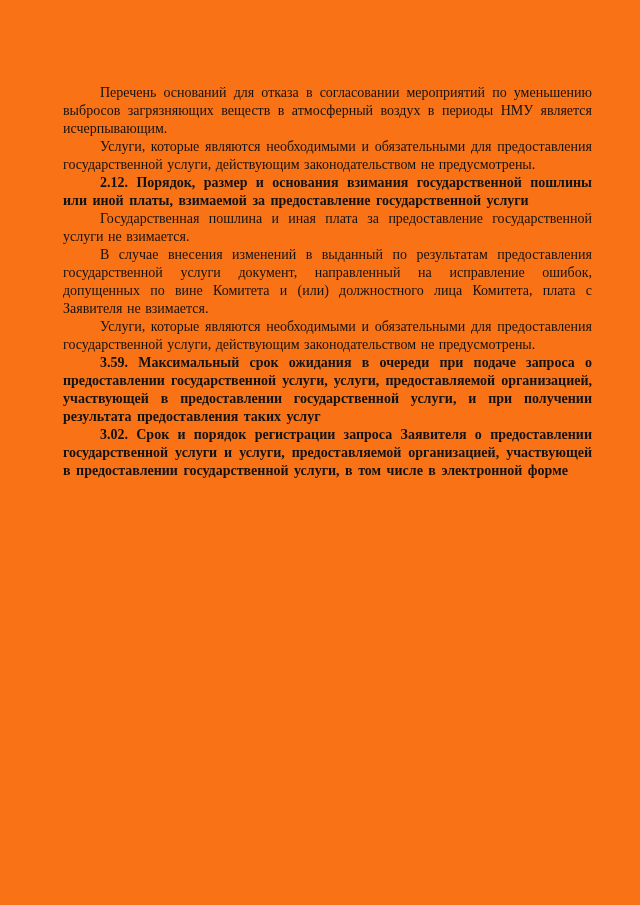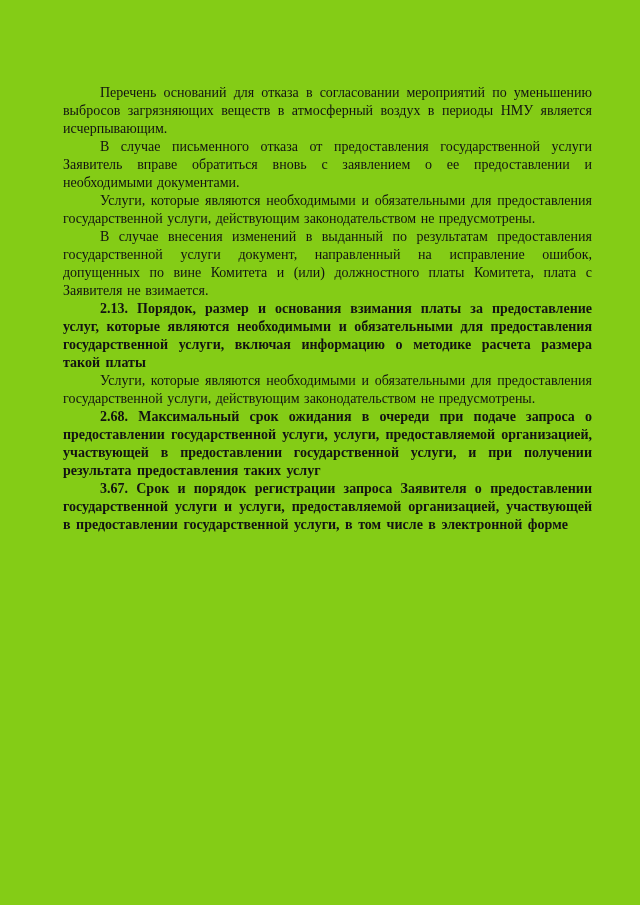--- a/index.html
+++ b/index.html
@@ -12,21 +12,21 @@
     background: #ffffff;
     overflow: hidden;
     font-family: "Liberation Serif", "DejaVu Serif", serif;
     color: #121212;
   }
   .page {
     box-sizing: border-box;
     width: 640px;
     height: 905px;
     padding: 84px 48px 40px 63px;
-    background: #84cc16;
+    background: #f97316;
   }
   .page p {
     margin: 0;
     font-size: 14px;
     line-height: 18px;
     text-align: justify;
     text-indent: 37px;
     word-spacing: 1px;
   }
   .page p.heading {
@@ -38,31 +38,31 @@
   }
 </style>
 </head>
 <body>
 
 <div class="page">
 
   <p>Перечень оснований для отказа в согласовании мероприятий по уменьшению выбросов загрязняющих веществ в атмосферный воздух в периоды НМУ является исчерпывающим.</p>
 
 
-  <p>В случае письменного отказа от предоставления государственной услуги Заявитель вправе обратиться вновь с заявлением о ее предоставлении и необходимыми документами.</p>
 
 
   <p>Услуги, которые являются необходимыми и обязательными для предоставления государственной услуги, действующим законодательством не предусмотрены.</p>
 
+  <p class="heading">2.12. Порядок, размер и основания взимания государственной пошлины или иной платы, взимаемой за предоставление государственной услуги</p>
 
+  <p>Государственная пошлина и иная плата за предоставление государственной услуги не взимается.</p>
 
-  <p>В случае внесения изменений в выданный по результатам предоставления государственной услуги документ, направленный на исправление ошибок, допущенных по вине Комитета и (или) должностного платы Комитета, плата с Заявителя не взимается.</p>
+  <p>В случае внесения изменений в выданный по результатам предоставления государственной услуги документ, направленный на исправление ошибок, допущенных по вине Комитета и (или) должностного лица Комитета, плата с Заявителя не взимается.</p>
 
-  <p class="heading">2.13. Порядок, размер и основания взимания платы за предоставление услуг, которые являются необходимыми и обязательными для предоставления государственной услуги, включая информацию о методике расчета размера такой платы</p>
 
   <p>Услуги, которые являются необходимыми и обязательными для предоставления государственной услуги, действующим законодательством не предусмотрены.</p>
 
-  <p class="heading">2.68. Максимальный срок ожидания в очереди при подаче запроса о предоставлении государственной услуги, услуги, предоставляемой организацией, участвующей в предоставлении государственной услуги, и при получении результата предоставления таких услуг</p>
+  <p class="heading">3.59. Максимальный срок ожидания в очереди при подаче запроса о предоставлении государственной услуги, услуги, предоставляемой организацией, участвующей в предоставлении государственной услуги, и при получении результата предоставления таких услуг</p>
 
 
-  <p class="heading">3.67. Срок и порядок регистрации запроса Заявителя о предоставлении государственной услуги и услуги, предоставляемой организацией, участвующей в предоставлении государственной услуги, в том числе в электронной форме</p>
+  <p class="heading">3.02. Срок и порядок регистрации запроса Заявителя о предоставлении государственной услуги и услуги, предоставляемой организацией, участвующей в предоставлении государственной услуги, в том числе в электронной форме</p>
 
 </div>
 
 </body></html>

